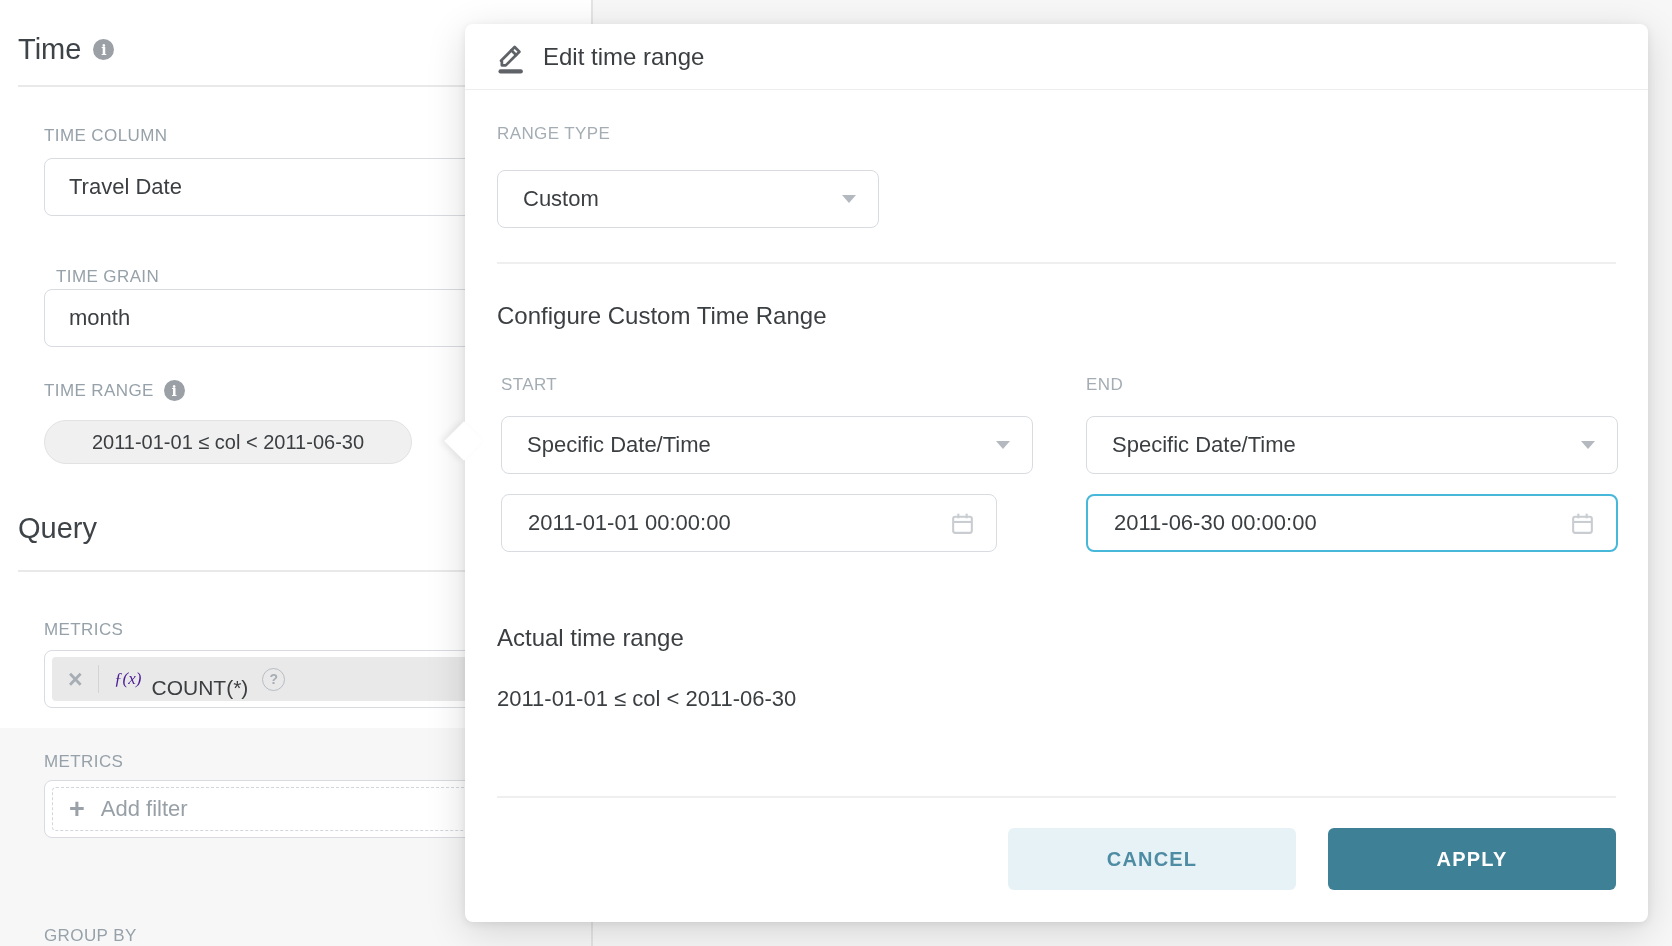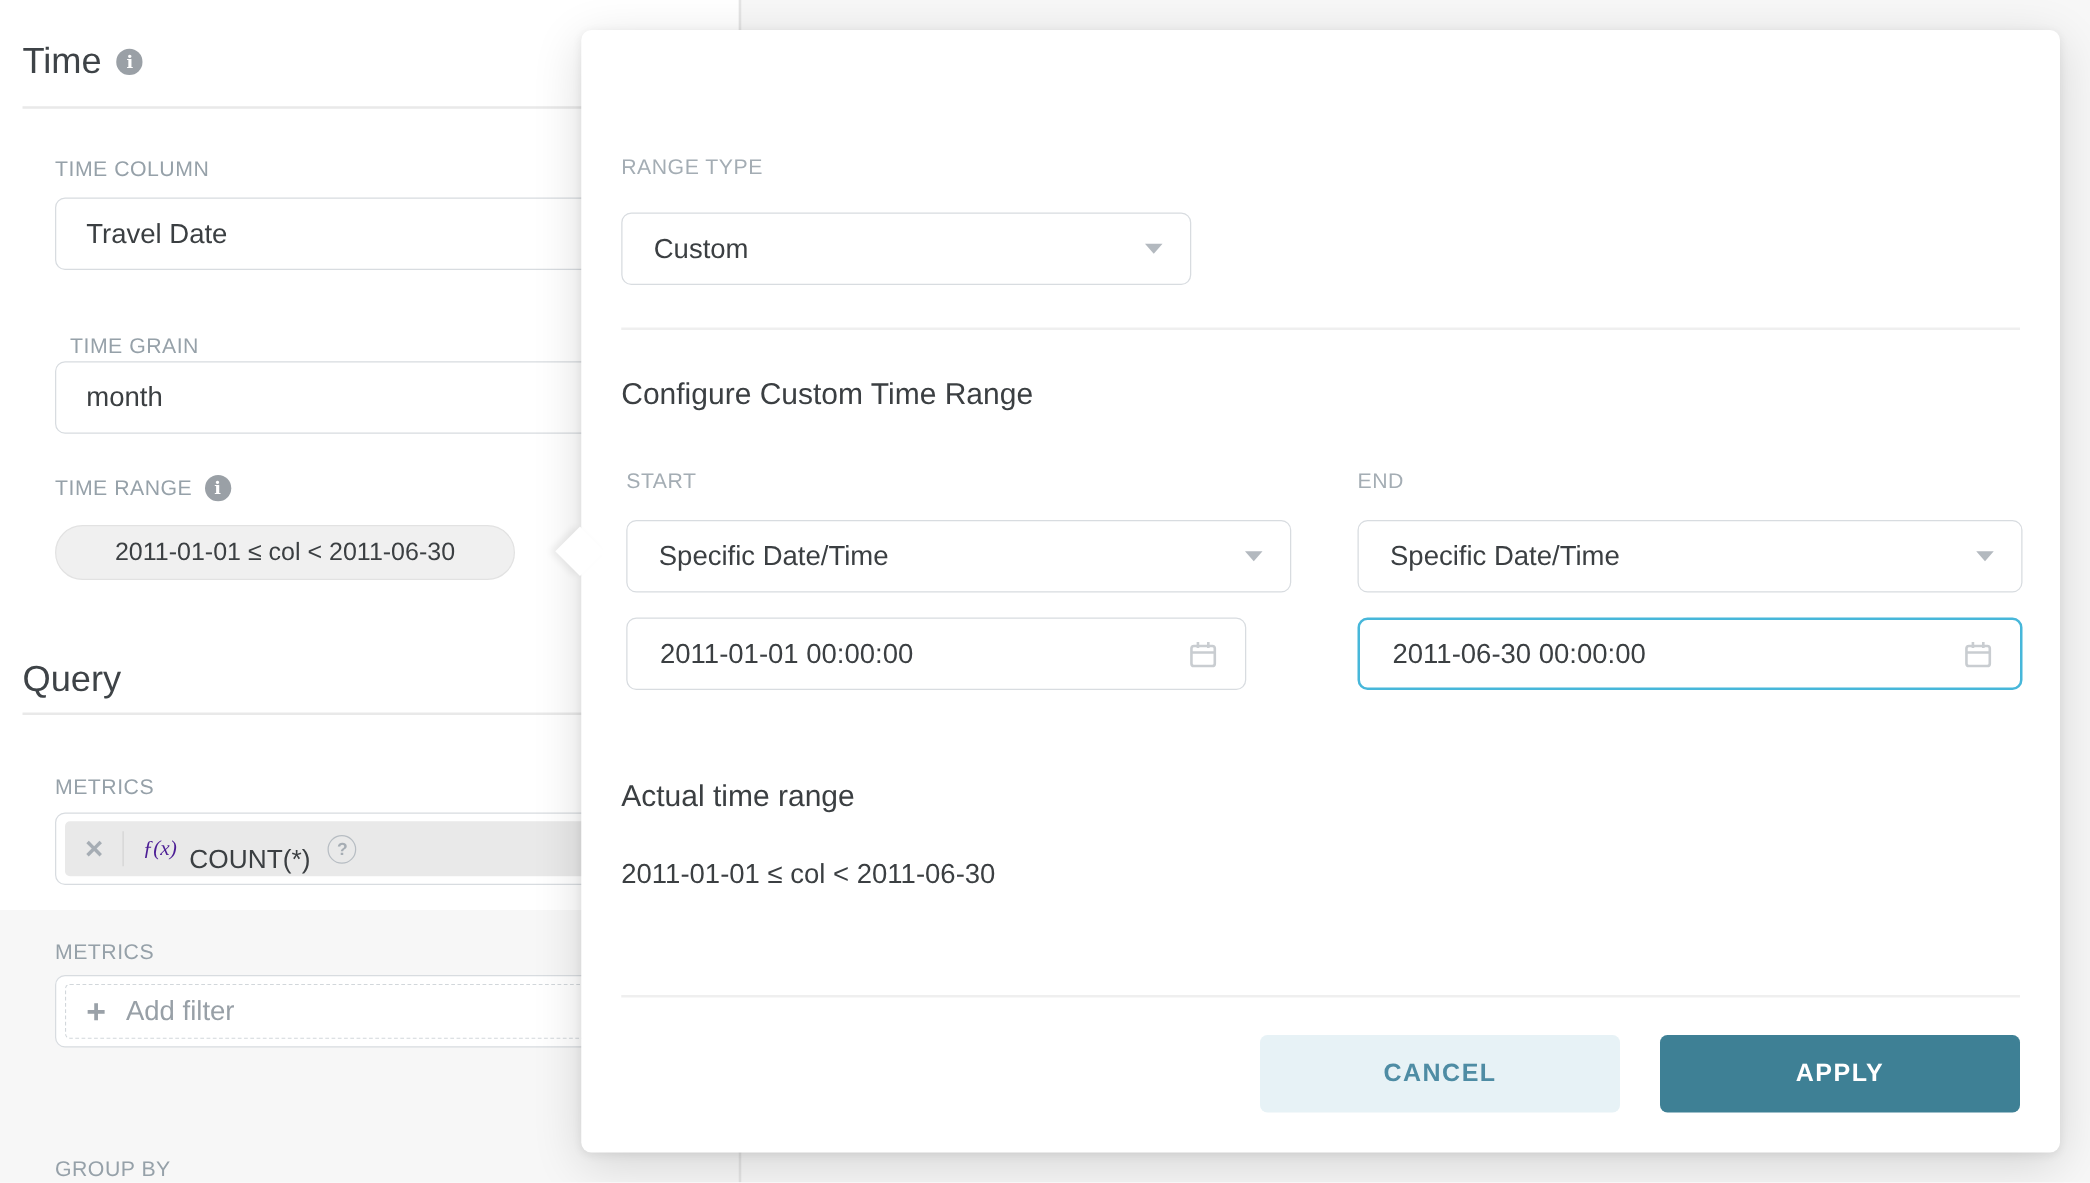--- a/index.html
+++ b/index.html
@@ -82,21 +82,21 @@
     </div>
 
     <div class="field-label" style="left:44px;top:380px;">
       <span>TIME RANGE</span>
       <span class="info-dot">i</span>
     </div>
     <div class="pill">
       <span>2011-01-01 ≤ col &lt; 2011-06-30</span>
     </div>
 
-    <div class="section-title" style="top:528px;">
+    <div class="section-title" style="top:512px;">
       <span>Query</span>
     </div>
     <div class="hdivider" style="top:570px;"></div>
 
     <div class="field-label" style="left:44px;top:620px;">METRICS</div>
     <div class="sel-box" style="left:44px;top:650px;width:546px;padding:0;">
       <div class="inner-pill">
         <span class="metric-x">×</span>
         <span class="metric-sep"></span>
         <span class="metric-fx">ƒ(x)</span>
@@ -115,23 +115,33 @@
 
     <div class="field-label" style="left:44px;top:926px;">GROUP BY</div>
   </div>
 
   <div id="panel-vline"></div>
 
   <div id="popover-arrow"></div>
 
   <div id="modal">
 
+    <div id="modal-header">
+      <svg width="32" height="34" viewBox="0 0 24 26">
+        <g fill="none" stroke="#5f6368" stroke-width="2.1" stroke-linejoin="round" stroke-linecap="round">
+          <path d="M5 16.4 V19.4 H8 L18.4 9 14.8 5.4 4.4 15.8 Z"></path>
+          <line x1="12.3" y1="7.9" x2="15.9" y2="11.5"></line>
+        </g>
+        <line x1="4" y1="24" x2="19.5" y2="24" stroke="#5f6368" stroke-width="3.2" stroke-linecap="round"></line>
+      </svg>
+      <span id="modal-title">Edit time range</span>
+    </div>
 
     <div class="m-label" style="left:32px;top:100px;">RANGE TYPE</div>
-    <div class="m-select" style="left:32px;top:146px;width:456px;">
+    <div class="m-select" style="left:32px;top:146px;width:382px;">
       <span>Custom</span>
       <span class="caret"></span>
     </div>
 
     <div class="m-divider" style="top:238px;"></div>
 
     <div class="m-h2" style="top:278px;">Configure Custom Time Range</div>
 
     <div class="m-label" style="left:36px;top:351px;">START</div>
     <div class="m-select" style="left:36px;top:392px;width:532px;">

